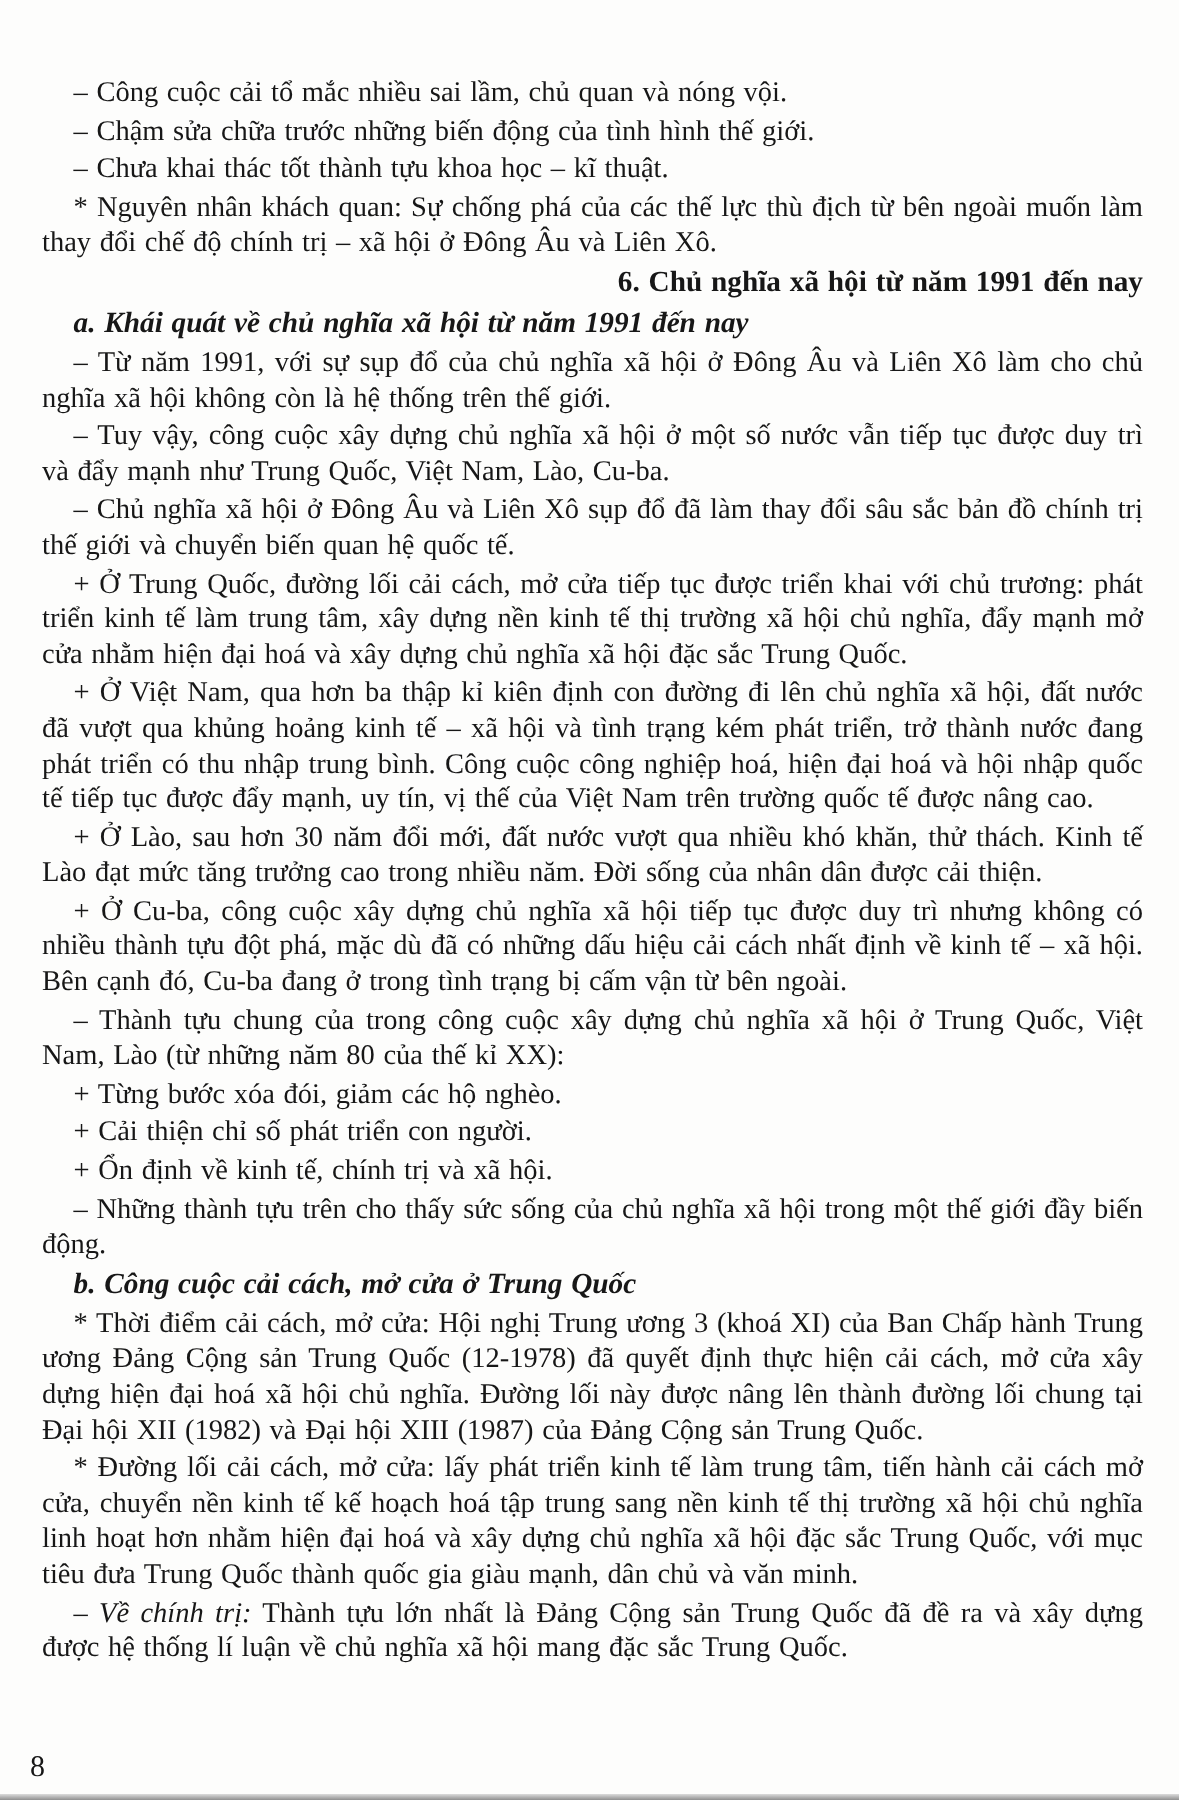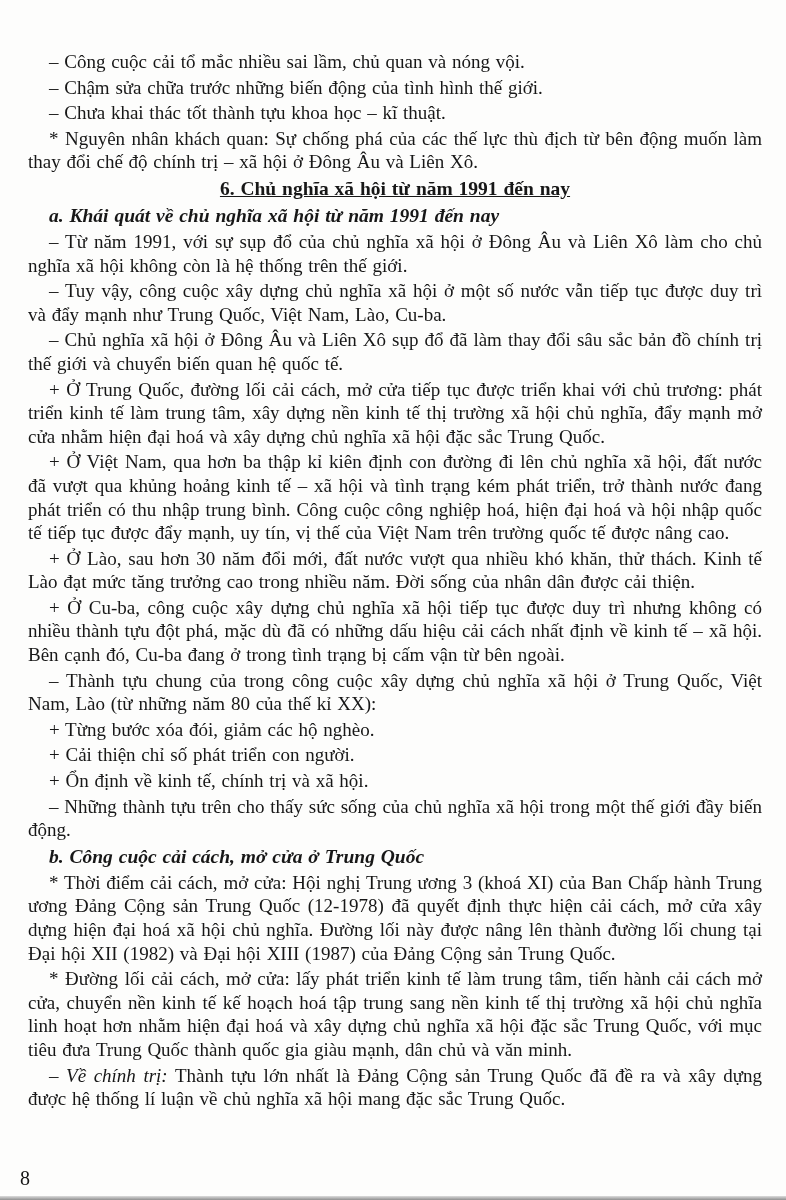--- a/index.html
+++ b/index.html
@@ -22,23 +22,22 @@
     text-align:justify;
     text-indent:21px;
     margin:0 0 2px 0;
     word-spacing:1px;
   }
   .h-section{
     font-size:19.5px;
     line-height:24px;
     font-weight:bold;
     text-indent:0;
-    text-align:center;
+    text-align:right;
     margin:3px 0 2px 0;
-    text-decoration:underline;
   }
   .h-sub{
     font-size:19.5px;
     line-height:24px;
     font-weight:bold;
     font-style:italic;
     text-indent:21px;
     text-align:left;
     margin:3px 0 2px 0;
   }
@@ -58,21 +57,21 @@
   }
 </style>
 </head>
 <body>
 
 <div class="doc-page">
   <div class="text-col">
     <p class="para">– Công cuộc cải tổ mắc nhiều sai lầm, chủ quan và nóng vội.</p>
     <p class="para">– Chậm sửa chữa trước những biến động của tình hình thế giới.</p>
     <p class="para">– Chưa khai thác tốt thành tựu khoa học – kĩ thuật.</p>
-    <p class="para">* Nguyên nhân khách quan: Sự chống phá của các thế lực thù địch từ bên động muốn làm thay đổi chế độ chính trị – xã hội ở Đông Âu và Liên Xô.</p>
+    <p class="para">* Nguyên nhân khách quan: Sự chống phá của các thế lực thù địch từ bên ngoài muốn làm thay đổi chế độ chính trị – xã hội ở Đông Âu và Liên Xô.</p>
     <p class="para h-section">6. Chủ nghĩa xã hội từ năm 1991 đến nay</p>
     <p class="para h-sub">a. Khái quát về chủ nghĩa xã hội từ năm 1991 đến nay</p>
     <p class="para">– Từ năm 1991, với sự sụp đổ của chủ nghĩa xã hội ở Đông Âu và Liên Xô làm cho chủ nghĩa xã hội không còn là hệ thống trên thế giới.</p>
     <p class="para">– Tuy vậy, công cuộc xây dựng chủ nghĩa xã hội ở một số nước vẫn tiếp tục được duy trì và đẩy mạnh như Trung Quốc, Việt Nam, Lào, Cu-ba.</p>
     <p class="para">– Chủ nghĩa xã hội ở Đông Âu và Liên Xô sụp đổ đã làm thay đổi sâu sắc bản đồ chính trị thế giới và chuyển biến quan hệ quốc tế.</p>
     <p class="para">+ Ở Trung Quốc, đường lối cải cách, mở cửa tiếp tục được triển khai với chủ trương: phát triển kinh tế làm trung tâm, xây dựng nền kinh tế thị trường xã hội chủ nghĩa, đẩy mạnh mở cửa nhằm hiện đại hoá và xây dựng chủ nghĩa xã hội đặc sắc Trung Quốc.</p>
     <p class="para">+ Ở Việt Nam, qua hơn ba thập kỉ kiên định con đường đi lên chủ nghĩa xã hội, đất nước đã vượt qua khủng hoảng kinh tế – xã hội và tình trạng kém phát triển, trở thành nước đang phát triển có thu nhập trung bình. Công cuộc công nghiệp hoá, hiện đại hoá và hội nhập quốc tế tiếp tục được đẩy mạnh, uy tín, vị thế của Việt Nam trên trường quốc tế được nâng cao.</p>
     <p class="para">+ Ở Lào, sau hơn 30 năm đổi mới, đất nước vượt qua nhiều khó khăn, thử thách. Kinh tế Lào đạt mức tăng trưởng cao trong nhiều năm. Đời sống của nhân dân được cải thiện.</p>
     <p class="para">+ Ở Cu-ba, công cuộc xây dựng chủ nghĩa xã hội tiếp tục được duy trì nhưng không có nhiều thành tựu đột phá, mặc dù đã có những dấu hiệu cải cách nhất định về kinh tế – xã hội. Bên cạnh đó, Cu-ba đang ở trong tình trạng bị cấm vận từ bên ngoài.</p>
     <p class="para">– Thành tựu chung của trong công cuộc xây dựng chủ nghĩa xã hội ở Trung Quốc, Việt Nam, Lào (từ những năm 80 của thế kỉ XX):</p>

